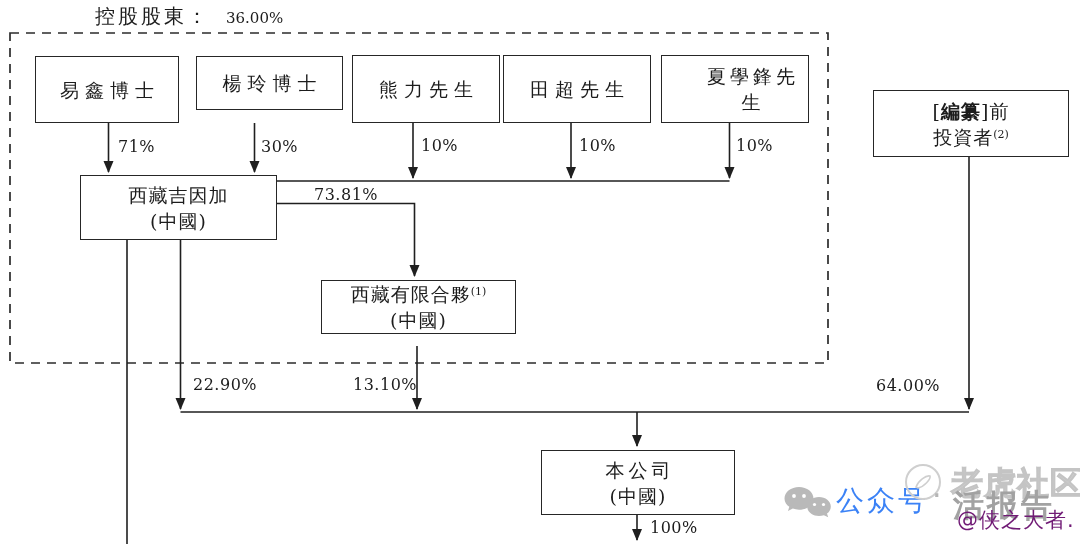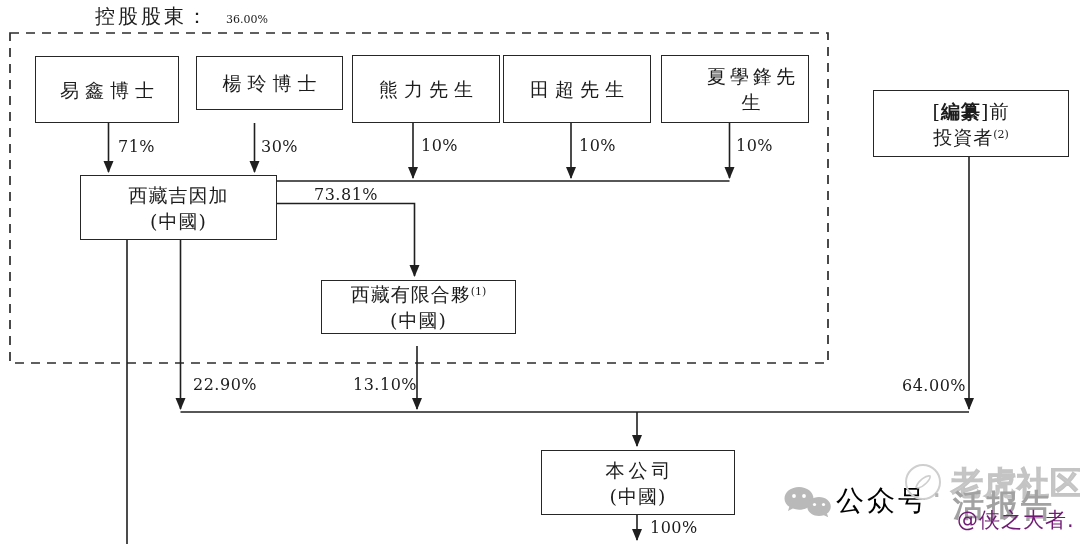--- a/index.html
+++ b/index.html
@@ -10,21 +10,21 @@
     font-family:"DejaVu Serif","Liberation Serif",serif;
     color:#1c1c1c;
     overflow:hidden;
   }
   svg.wires{position:absolute;left:0;top:0;z-index:1;}
   .hdr{
     position:absolute;left:95px;top:3px;z-index:3;
     display:flex;align-items:baseline;gap:16px;
   }
   .hdr .cjk{font-size:20px;letter-spacing:3px;}
-  .hdr .num{font-size:11px;}
+  .hdr .num{font-size:15px;}
   .node{
     position:absolute;z-index:2;
     background:#ffffff;
     border:1.6px solid #262626;
     display:flex;flex-direction:column;
     align-items:center;justify-content:center;
     text-align:center;
     font-size:19px;line-height:26px;
     box-sizing:border-box;
   }
@@ -35,21 +35,21 @@
   .node .b{font-weight:bold;}
   .pct{
     position:absolute;z-index:3;
     font-size:16px;letter-spacing:0.5px;
     white-space:nowrap;
   }
   
   .wm{position:absolute;z-index:4;white-space:nowrap;
       font-family:"DejaVu Sans","Liberation Sans",sans-serif;}
   .wm-wechat{left:783px;top:486px;}
-  .wm-gzh{left:836px;top:482px;font-size:28px;letter-spacing:3px;color:#000000;}
+  .wm-gzh{left:836px;top:482px;font-size:28px;letter-spacing:3px;color:#3b82f6;}
   .wm-circle{left:904px;top:463px;width:38px;height:38px;}
   .wm-dot{left:932px;top:478px;font-size:30px;color:#b5b5b5;}
   .wm-community{left:951px;top:462px;font-size:32px;letter-spacing:1px;
                 color:#d0d0d0;font-weight:bold;-webkit-text-stroke:1px #c4c4c4;}
   .wm-brand{left:953px;top:485px;font-size:31px;letter-spacing:3px;
             color:#a2a2a2;font-weight:bold;}
   .wm-handle{left:957px;top:506px;font-size:21px;letter-spacing:1px;color:#701a75;}
 </style>
 </head>
 <body>
@@ -131,21 +131,21 @@
   </div>
 
   <div class="pct" style="left:118px;top:137px;">71%</div>
   <div class="pct" style="left:261px;top:137px;">30%</div>
   <div class="pct" style="left:421px;top:136px;">10%</div>
   <div class="pct" style="left:579px;top:136px;">10%</div>
   <div class="pct" style="left:736px;top:136px;">10%</div>
   <div class="pct" style="left:314px;top:185px;">73.81%</div>
   <div class="pct" style="left:193px;top:375px;">22.90%</div>
   <div class="pct" style="left:353px;top:375px;">13.10%</div>
-  <div class="pct" style="left:902px;top:376px;">64.00%</div>
+  <div class="pct" style="left:876px;top:376px;">64.00%</div>
   <div class="pct" style="left:650px;top:518px;">100%</div>
 
   <div class="wm wm-wechat">
     <svg width="50" height="34" viewBox="0 0 50 34">
       <g fill="#b9b9b9">
         <path d="M16,1 C8,1 1.5,6 1.5,12.5 C1.5,16 3.4,18.8 6.3,20.8 L5,25 L9.8,22.6 C11.7,23.3 13.8,23.8 16,23.8 C24,23.8 30.5,18.9 30.5,12.5 C30.5,6 24,1 16,1 Z"></path>
         <path d="M36,11 C29.5,11 24.2,15.2 24.2,20.5 C24.2,25.8 29.5,30 36,30 C37.7,30 39.4,29.7 40.9,29.2 L45.2,31.3 L44,27.6 C46.5,25.9 47.8,23.3 47.8,20.5 C47.8,15.2 42.5,11 36,11 Z"></path>
       </g>
       <g fill="#ffffff">
         <circle cx="11" cy="10" r="1.9"></circle>

